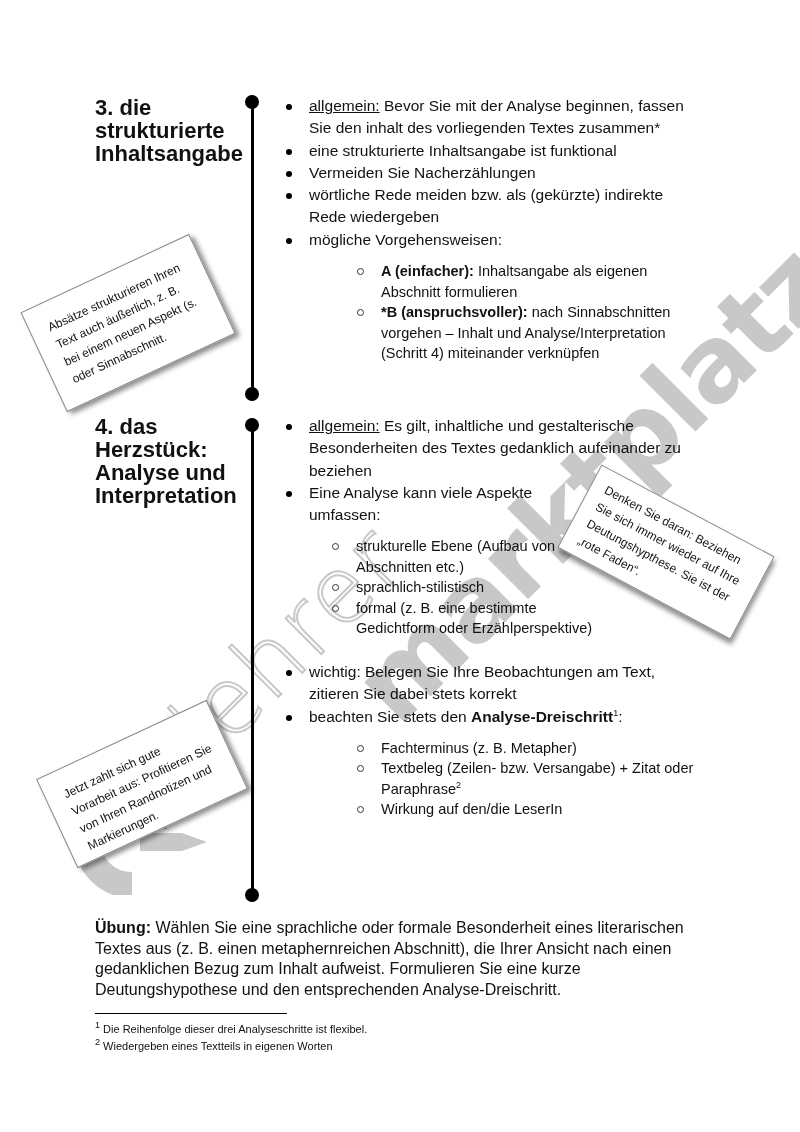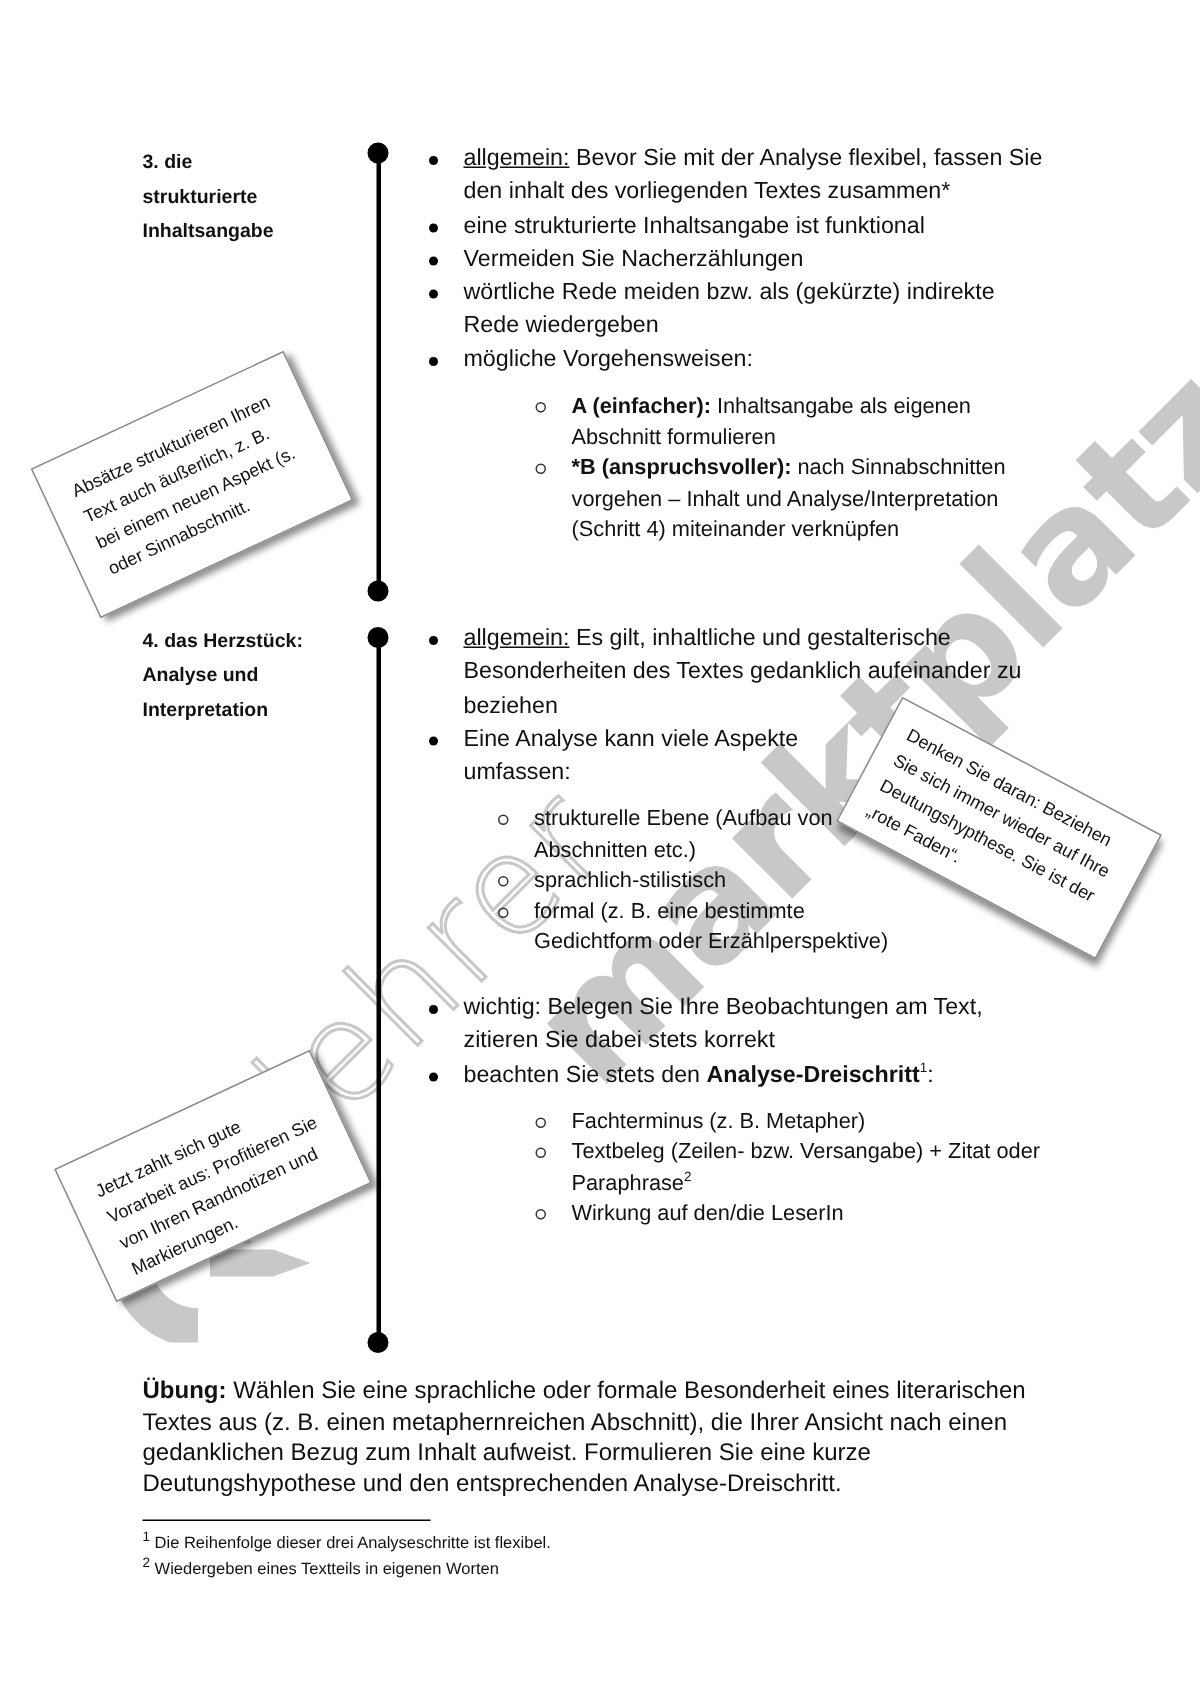--- a/index.html
+++ b/index.html
@@ -26,21 +26,21 @@
       font-family: "DejaVu Sans", sans-serif; letter-spacing: -2px;
     }
     .wm-logo { left: 62px; top: 775px; width: 160px; height: 120px; }
 
     
     .tl-line { position: absolute; left: 251px; width: 3px; background: #000; z-index: 3; }
     .tl-dot { position: absolute; width: 14px; height: 14px; border-radius: 50%; background: #000; z-index: 3; }
 
     
     .sec-title {
-      position: absolute; left: 95px; font-weight: bold; font-size: 13px;
+      position: absolute; left: 95px; font-weight: bold; font-size: 22px;
       line-height: 23px; z-index: 3; width: 150px;
     }
 
     
     .col { position: absolute; left: 284px; width: 420px; z-index: 3; font-size: 15.5px; line-height: 22.3px; }
     ul { margin: 0; padding: 0; list-style: none; }
     li.b { position: relative; padding-left: 25px; }
     li.b::before {
       content: ""; position: absolute; left: 2px; top: 9px; width: 6px; height: 6px;
       border-radius: 50%; background: #000;
@@ -99,21 +99,21 @@
 
   <div class="sec-title" style="top:96px;">
     <div>3. die</div>
     <div>strukturierte</div>
     <div>Inhaltsangabe</div>
   </div>
 
   <div class="col" style="top:95px;">
     <ul>
       <li class="b">
-        <span class="u">allgemein:</span><span> Bevor Sie mit der Analyse flexibel, fassen Sie den inhalt des vorliegenden Textes zusammen*</span>
+        <span class="u">allgemein:</span><span> Bevor Sie mit der Analyse beginnen, fassen Sie den inhalt des vorliegenden Textes zusammen*</span>
       </li>
       <li class="b"><span>eine strukturierte Inhaltsangabe ist funktional</span></li>
       <li class="b"><span>Vermeiden Sie Nacherzählungen</span></li>
       <li class="b"><span>wörtliche Rede meiden bzw. als (gekürzte) indirekte Rede wiedergeben</span></li>
       <li class="b">
         <span>mögliche Vorgehensweisen:</span>
         <ul class="sub">
           <li>
             <span class="bo">A (einfacher):</span><span> Inhaltsangabe als eigenen Abschnitt formulieren</span>
           </li>

